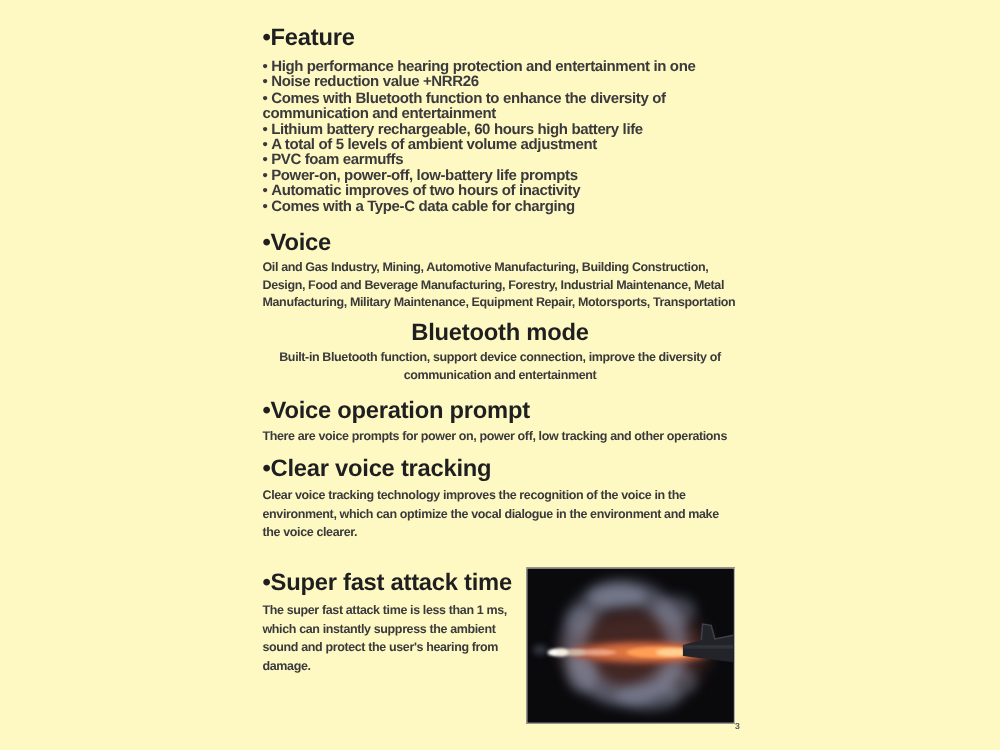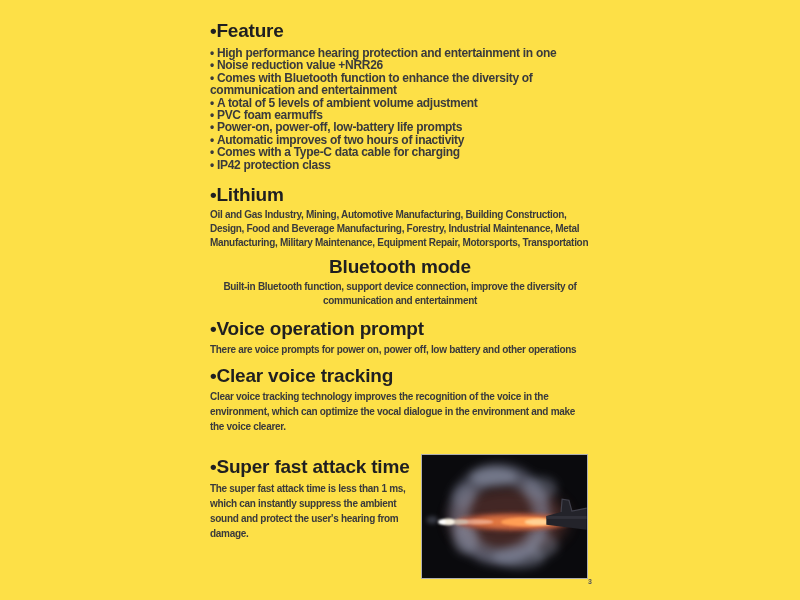--- a/index.html
+++ b/index.html
@@ -1,19 +1,19 @@
 <!DOCTYPE html>
 <html><head>
 <meta charset="utf-8">
 <style>
   * { margin:0; padding:0; box-sizing:border-box; }
   html,body { width:800px; height:600px; background:#ffffff; overflow:hidden; }
   body { font-family:"Liberation Sans","DejaVu Sans",sans-serif; position:relative; }
 
-  .page { position:absolute; left:0; top:0; width:800px; height:600px; background:#fde047; }
+  .page { position:absolute; left:0; top:0; width:800px; height:600px; background:#fef9c3; }
 
   .content { position:absolute; left:210px; top:21px; width:380px; color:#3a3a3c; }
 
   .heading {
     font-size:19px; line-height:19px; font-weight:bold; color:#1f1f21;
     letter-spacing:-0.2px;
   }
 
   .body-text {
     font-size:10px; font-weight:bold; letter-spacing:-0.3px;
@@ -52,42 +52,42 @@
 <div class="page">
 
   <div class="content">
 
     <section class="sec-feature">
       <div class="heading">•Feature</div>
       <ul class="bullet-list">
         <li>High performance hearing protection and entertainment in one</li>
         <li>Noise reduction value +NRR26</li>
         <li>Comes with Bluetooth function to enhance the diversity of communication and entertainment</li>
+        <li>Lithium battery rechargeable, 60 hours high battery life</li>
         <li>A total of 5 levels of ambient volume adjustment</li>
         <li>PVC foam earmuffs</li>
         <li>Power-on, power-off, low-battery life prompts</li>
         <li>Automatic improves of two hours of inactivity</li>
         <li>Comes with a Type-C data cable for charging</li>
-        <li>IP42 protection class</li>
       </ul>
     </section>
 
     <section class="sec-scenes">
-      <div class="heading">•Lithium</div>
+      <div class="heading">•Voice</div>
       <p class="body-text">Oil and Gas Industry, Mining, Automotive Manufacturing, Building Construction, Design, Food and Beverage Manufacturing, Forestry, Industrial Maintenance, Metal Manufacturing, Military Maintenance, Equipment Repair, Motorsports, Transportation</p>
     </section>
 
     <section class="sec-bluetooth">
       <div class="heading">Bluetooth mode</div>
       <p class="body-text">Built-in Bluetooth function, support device connection, improve the diversity of communication and entertainment</p>
     </section>
 
     <section class="sec-voice">
       <div class="heading">•Voice operation prompt</div>
-      <p class="body-text">There are voice prompts for power on, power off, low battery and other operations</p>
+      <p class="body-text">There are voice prompts for power on, power off, low tracking and other operations</p>
     </section>
 
     <section class="sec-tracking">
       <div class="heading">•Clear voice tracking</div>
       <p class="body-text">Clear voice tracking technology improves the recognition of the voice in the environment, which can optimize the vocal dialogue in the environment and make the voice clearer.</p>
     </section>
 
     <section class="sec-attack">
       <div class="heading">•Super fast attack time</div>
       <p class="body-text">The super fast attack time is less than 1 ms, which can instantly suppress the ambient sound and protect the user's hearing from damage.</p>

